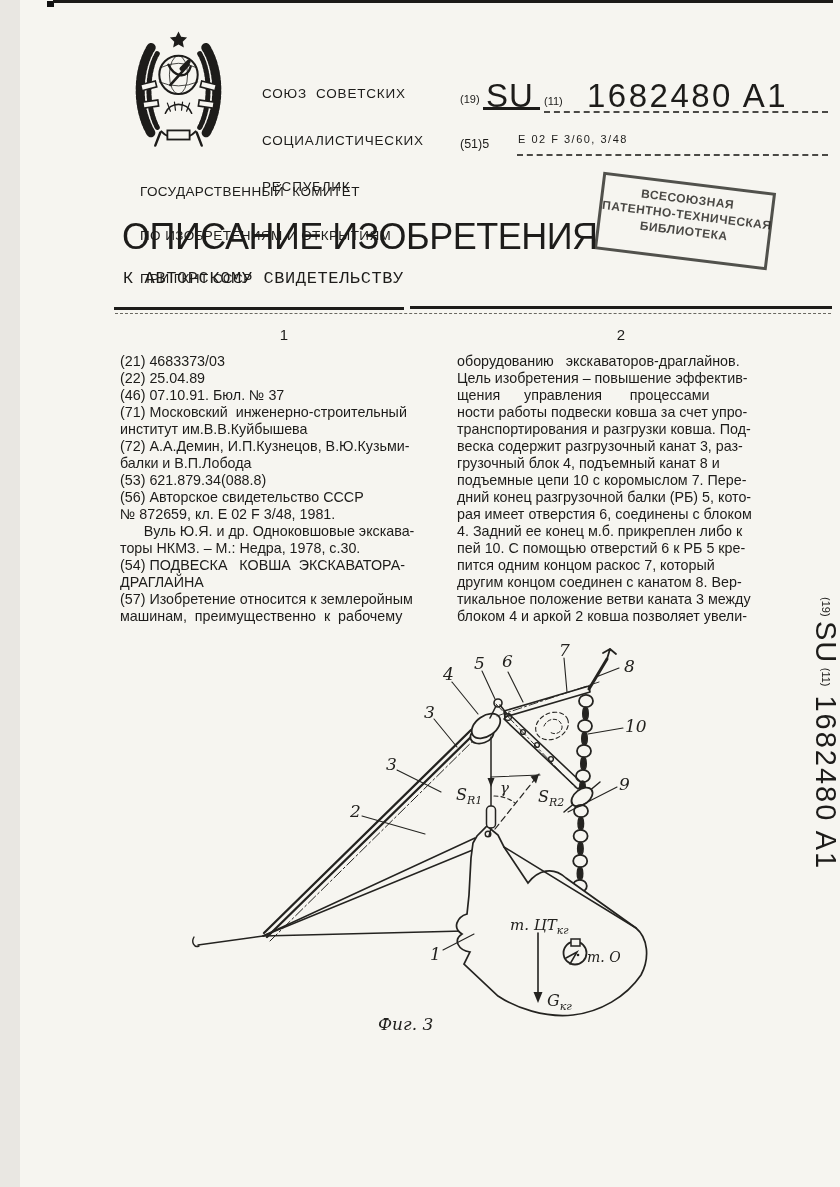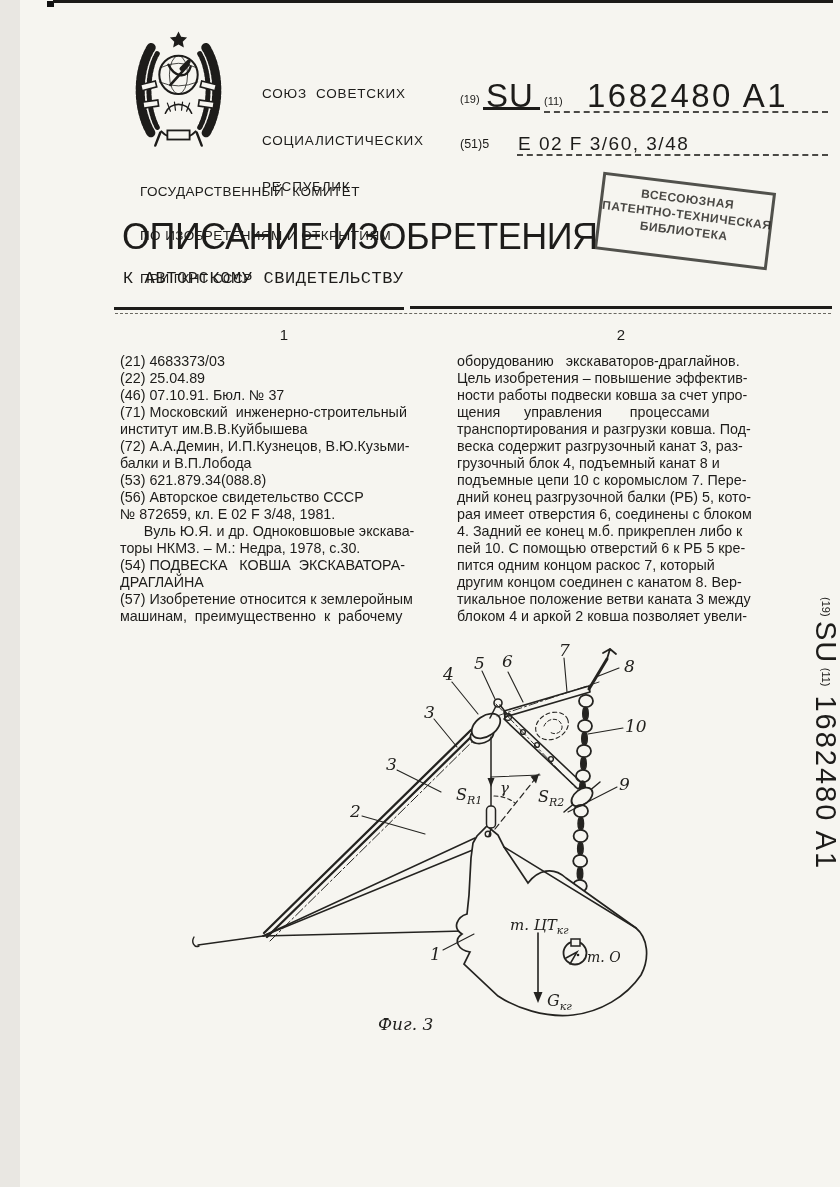--- a/index.html
+++ b/index.html
@@ -11,21 +11,21 @@
   
   .union{left:242px;top:55px;font-size:13.5px;line-height:15.5px;letter-spacing:.8px;white-space:pre;}
   .committee{left:120px;top:156px;font-size:13.5px;line-height:14.5px;letter-spacing:.4px;white-space:pre;}
   .code-small{font-size:11px;letter-spacing:0;}
   .su-big{font-size:33px;letter-spacing:1px;}
   .num-big{font-size:33px;letter-spacing:2.5px;}
   .su-underline{left:463px;top:107px;width:57px;height:3px;background:#1d1c1a;}
   .num-dash{left:524px;top:111px;width:284px;border-top:2px dashed #4a4945;}
   .ipc-dash{left:497px;top:154px;width:311px;border-top:2px dashed #4a4945;}
   .ipc-label{left:440px;top:137px;font-size:12.5px;}
-  .ipc-value{left:498px;top:133px;font-size:19px;letter-spacing:1.5px;}
+  .ipc-value{left:498px;top:133px;font-size:11px;letter-spacing:1.5px;}
   .title{left:102px;top:216px;font-size:36px;font-weight:400;letter-spacing:-.5px;white-space:nowrap;}
   .subtitle{left:103px;top:269px;font-size:17px;letter-spacing:.6px;font-family:Liberation Mono, monospace;}
   .stamp{left:578px;top:182px;width:168px;height:66px;border:3px solid rgba(35,34,30,.78);transform:rotate(7deg);transform-origin:center;text-align:center;padding-top:6px;color:rgba(35,34,30,.82);}
   .stamp div{font-size:12px;font-weight:700;letter-spacing:.5px;line-height:16px;white-space:nowrap;}
   .rule-l{left:94px;top:307px;width:290px;height:3px;background:#1d1c1a;}
   .rule-r{left:390px;top:306px;width:422px;height:3px;background:#1d1c1a;}
   .rule-dot{left:95px;top:313px;width:716px;border-top:1.6px dashed #6a6861;}
   .colnum{top:326px;font-size:15px;width:328px;text-align:center;}
   .col{top:353px;width:336px;font-size:14.3px;line-height:17px;}
   .col .ln{white-space:pre;}
@@ -126,22 +126,22 @@
     <div class="ln">торы НКМЗ. – М.: Недра, 1978, с.30.</div>
     <div class="ln">(54) ПОДВЕСКА   КОВША  ЭКСКАВАТОРА-</div>
     <div class="ln">ДРАГЛАЙНА</div>
     <div class="ln">(57) Изобретение относится к землеройным</div>
     <div class="ln">машинам,  преимущественно  к  рабочему</div>
   </div>
 
   <div class="abs col" style="left:437px;">
     <div class="ln">оборудованию   экскаваторов-драглайнов.</div>
     <div class="ln">Цель изобретения – повышение эффектив-</div>
+    <div class="ln">щения      управления       процессами</div>
     <div class="ln">ности работы подвески ковша за счет упро-</div>
-    <div class="ln">щения      управления       процессами</div>
     <div class="ln">транспортирования и разгрузки ковша. Под-</div>
     <div class="ln">веска содержит разгрузочный канат 3, раз-</div>
     <div class="ln">грузочный блок 4, подъемный канат 8 и</div>
     <div class="ln">подъемные цепи 10 с коромыслом 7. Пере-</div>
     <div class="ln">дний конец разгрузочной балки (РБ) 5, кото-</div>
     <div class="ln">рая имеет отверстия 6, соединены с блоком</div>
     <div class="ln">4. Задний ее конец м.б. прикреплен либо к</div>
     <div class="ln">пей 10. С помощью отверстий 6 к РБ 5 кре-</div>
     <div class="ln">пится одним концом раскос 7, который</div>
     <div class="ln">другим концом соединен с канатом 8. Вер-</div>

